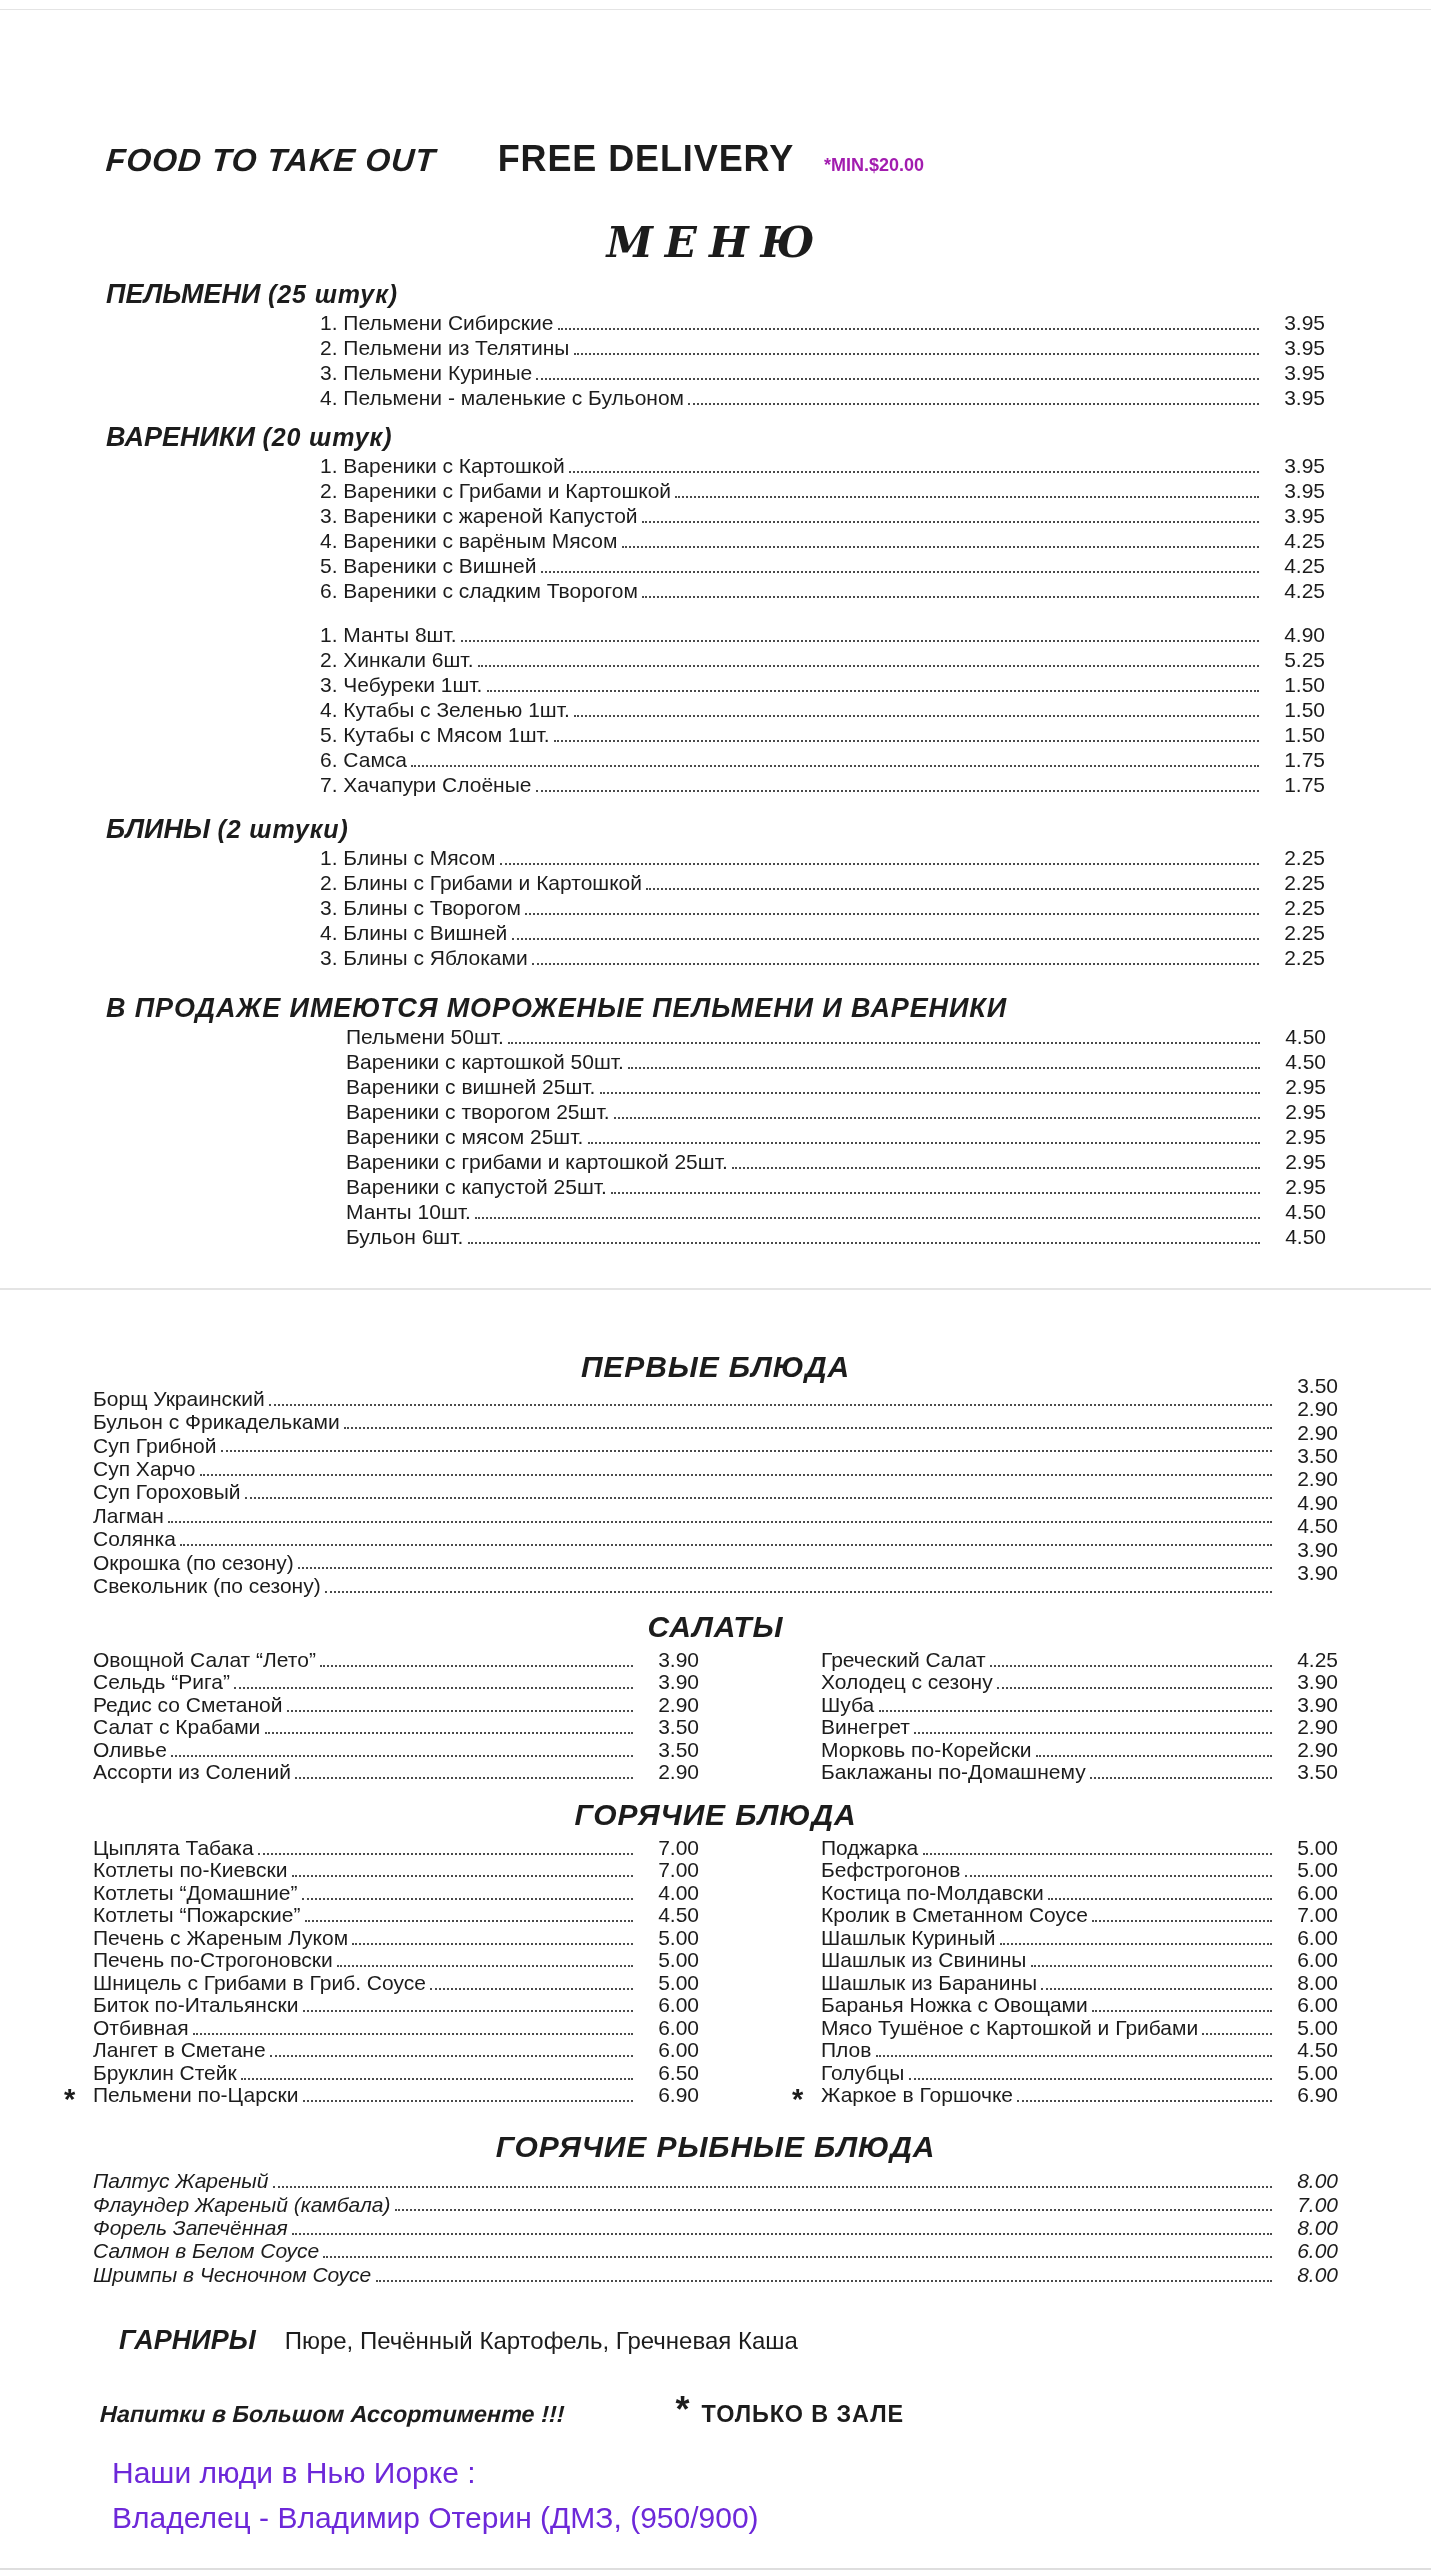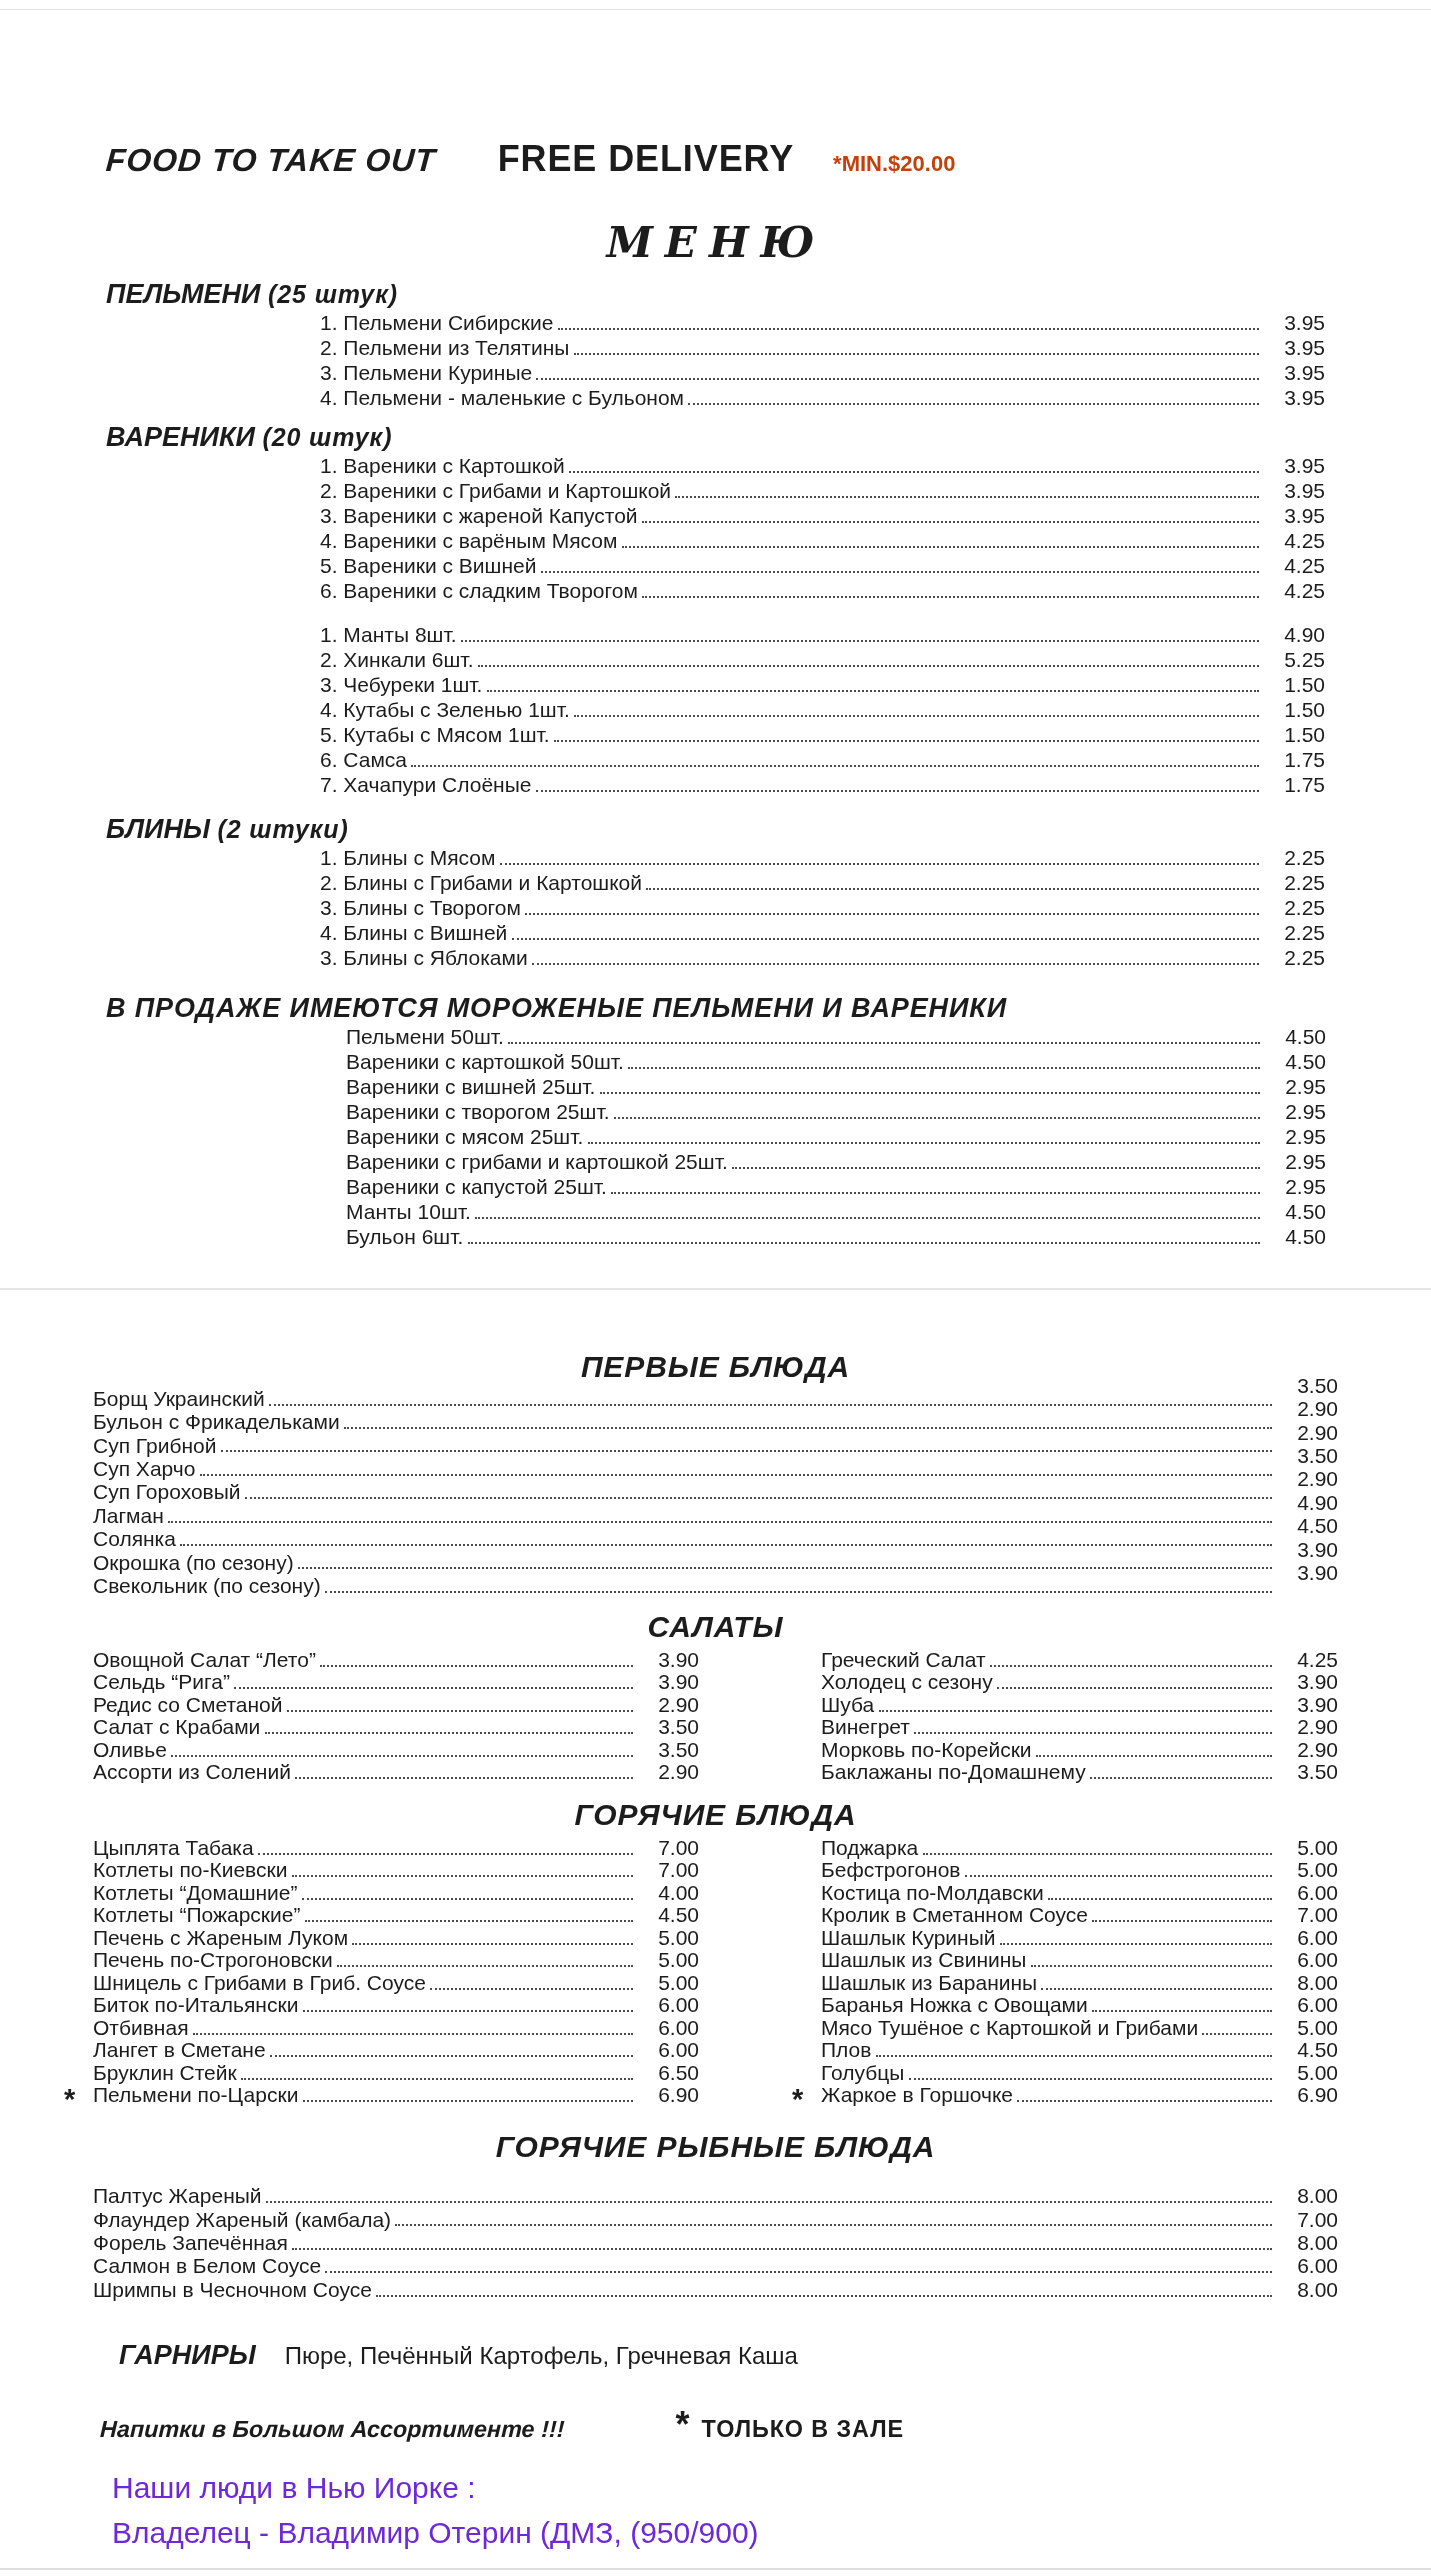--- a/index.html
+++ b/index.html
@@ -10,21 +10,21 @@
     -webkit-font-smoothing:antialiased;
   }
   .hairline { position:absolute; left:0; width:100%; height:1.7px; background:#e4e4e4; }
   .hl-top { top:8.7px; } .hl-mid { top:1288px; } .hl-bot { top:2568px; background:#dedede; }
 
   
   .page1 { position:absolute; top:0; left:0; width:100%; padding:138px 104px 0 106px; }
   .topline { display:flex; align-items:baseline; }
   .takeout { font-size:32px; font-weight:700; font-style:italic; letter-spacing:0.9px; transform:skewX(-4deg); }
   .freedel { font-size:36px; font-weight:700; letter-spacing:0.9px; margin-left:62px; }
-  .minnote { font-size:22px; font-weight:700; color:#c2410c; margin-left:39px; }
+  .minnote { font-size:18px; font-weight:700; color:#a21caf; margin-left:30px; }
   .menu-title { text-align:center; font-family:"DejaVu Serif", serif; font-style:italic;
     font-size:42px; font-weight:700; letter-spacing:12px; margin-top:38px; }
 
   .sec-head { font-size:27px; font-weight:700; font-style:italic; margin-top:12px; }
   .sec-head .sub { font-weight:700; font-size:25px; letter-spacing:0.9px; }
   .big-head { font-size:27px; font-weight:700; font-style:italic; letter-spacing:0.9px; margin-top:22.5px; }
 
   .items { margin-left:214px; width:1005px; }
   .items.frozen { margin-left:240px; width:980px; }
   .row { display:flex; align-items:flex-end; height:25px; font-size:21px; line-height:24px; position:relative; }
@@ -37,21 +37,21 @@
 
   
   .page2 { position:absolute; top:1350px; left:0; width:100%; padding:0 93px; }
   .center-head { text-align:center; font-size:30px; font-weight:700; font-style:italic; letter-spacing:0.9px; }
   .fc .row, .fish .row { height:23.4px; font-size:21px; }
   .fc { margin-top:3.5px; }
   .fc .price { transform:translateY(-13px); }   
   .cols { display:flex; justify-content:space-between; margin-top:5.2px; }
   .col-l { width:606px; } .col-r { width:517px; }
   .cols .row { height:22.5px; font-size:21px; }
-  .fish { margin-top:21px; }
+  .fish { margin-top:6px;font-style:italic; }
   .garnish-line { margin:38px 0 0 26px; display:flex; align-items:baseline; }
   .garnish-label { font-size:27px; font-weight:700; font-style:italic; }
   .garnish-text { font-size:24px; margin-left:29px; }
   .bottom-line { margin:33px 0 0 7px; display:flex; align-items:baseline; }
   .drinks { font-size:23.4px; font-style:italic; font-weight:700; transform:skewX(-2deg); }
   .hall { margin-left:111px; display:flex; align-items:baseline; }
   .hall .bigstar { font-size:36px; font-weight:700; margin-right:12px; }
   .hall .halltext { font-size:23.4px; font-weight:700; letter-spacing:0.9px; }
   .pink { margin:19px 0 0 19px; font-size:30px; line-height:45px; }
 </style>

